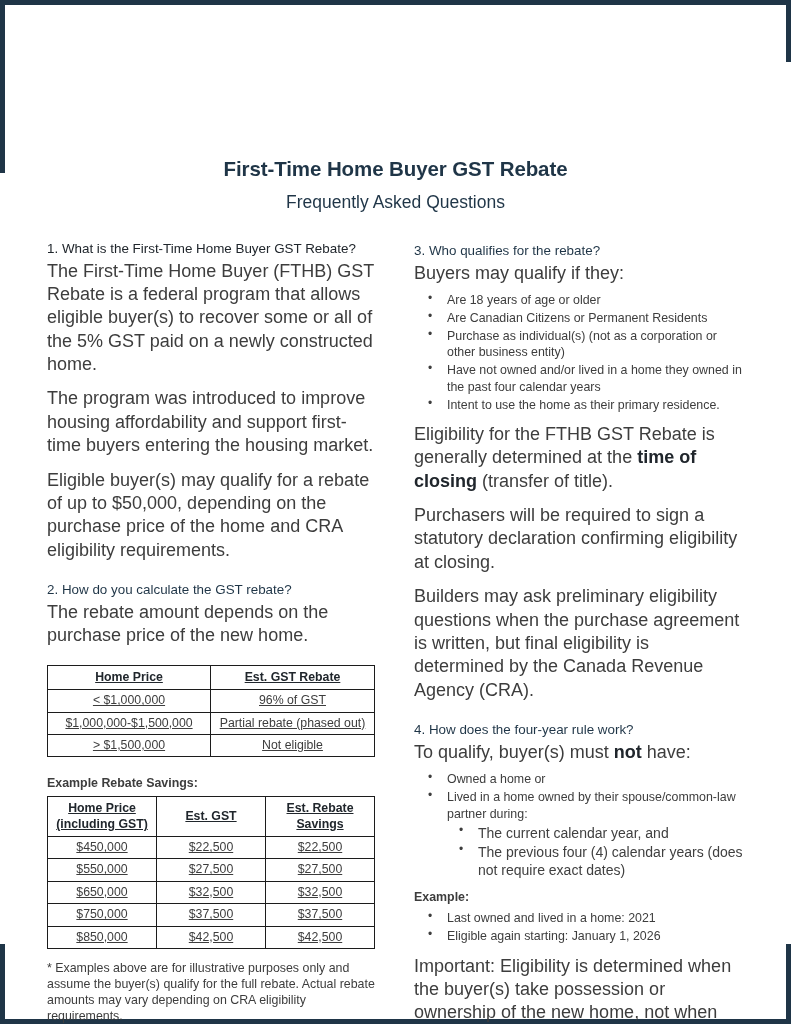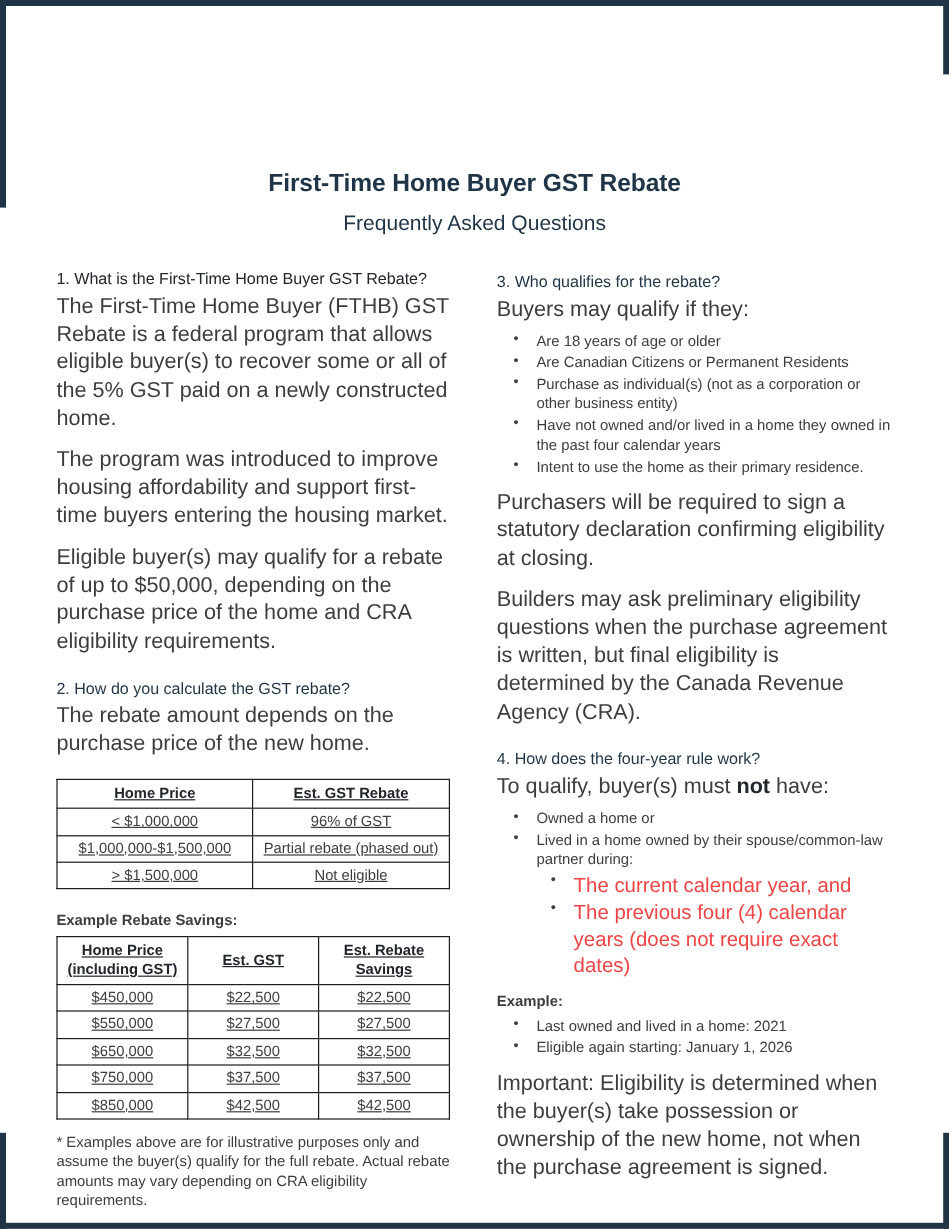--- a/index.html
+++ b/index.html
@@ -53,21 +53,21 @@
     right: 0; bottom: 0;
     width: 5px; height: 80px;
     background: #1f3547;
   }
 
   
   .page {
     position: absolute;
     left: 0; top: 0;
     width: 791px; height: 1013px;
-    padding: 0 22px;
+    padding: 16px 22px;
   }
 
   .doc-title {
     text-align: center;
     color: #1f3547;
     font-weight: bold;
     font-size: 20.5px;
     letter-spacing: -0.1px;
     margin: 0;
     padding-top: 141px;
@@ -148,24 +148,24 @@
     color: #3d3d3d;
   }
   ul.bl ul.bl2 {
     list-style: none;
     margin: 2px 0 0 0;
     padding: 0;
   }
   ul.bl ul.bl2 > li {
     position: relative;
     padding-left: 31px;
-    font-size: 17px;
+    font-size: 14px;
     line-height: 1.30;
     margin-bottom: 1px;
-    color: #ef4444;
+    color: #404040;
   }
   ul.bl ul.bl2 > li::before {
     content: "\2022";
     position: absolute;
     left: 12px;
     top: -1px;
     font-size: 12px;
     color: #3d3d3d;
   }
 
@@ -310,20 +310,21 @@
       <p class="body tight">Buyers may qualify if they:</p>
 
       <ul class="bl">
         <li>Are 18 years of age or older</li>
         <li>Are Canadian Citizens or Permanent Residents</li>
         <li>Purchase as individual(s) (not as a corporation or other business entity)</li>
         <li>Have not owned and/or lived in a home they owned in the past four calendar years</li>
         <li>Intent to use the home as their primary residence.</li>
       </ul>
 
+      <p class="body"><span>Eligibility for the FTHB GST Rebate is generally determined at the </span><b>time of closing</b><span> (transfer of title).</span></p>
 
       <p class="body">Purchasers will be required to sign a statutory declaration confirming eligibility at closing.</p>
       <p class="body">Builders may ask preliminary eligibility questions when the purchase agreement is written, but final eligibility is determined by the Canada Revenue Agency (CRA).</p>
 
       <h2 class="qh spaced">4. How does the four-year rule work?</h2>
       <p class="body tight"><span>To qualify, buyer(s) must </span><b>not</b><span> have:</span></p>
 
       <ul class="bl">
         <li>Owned a home or</li>
         <li>

